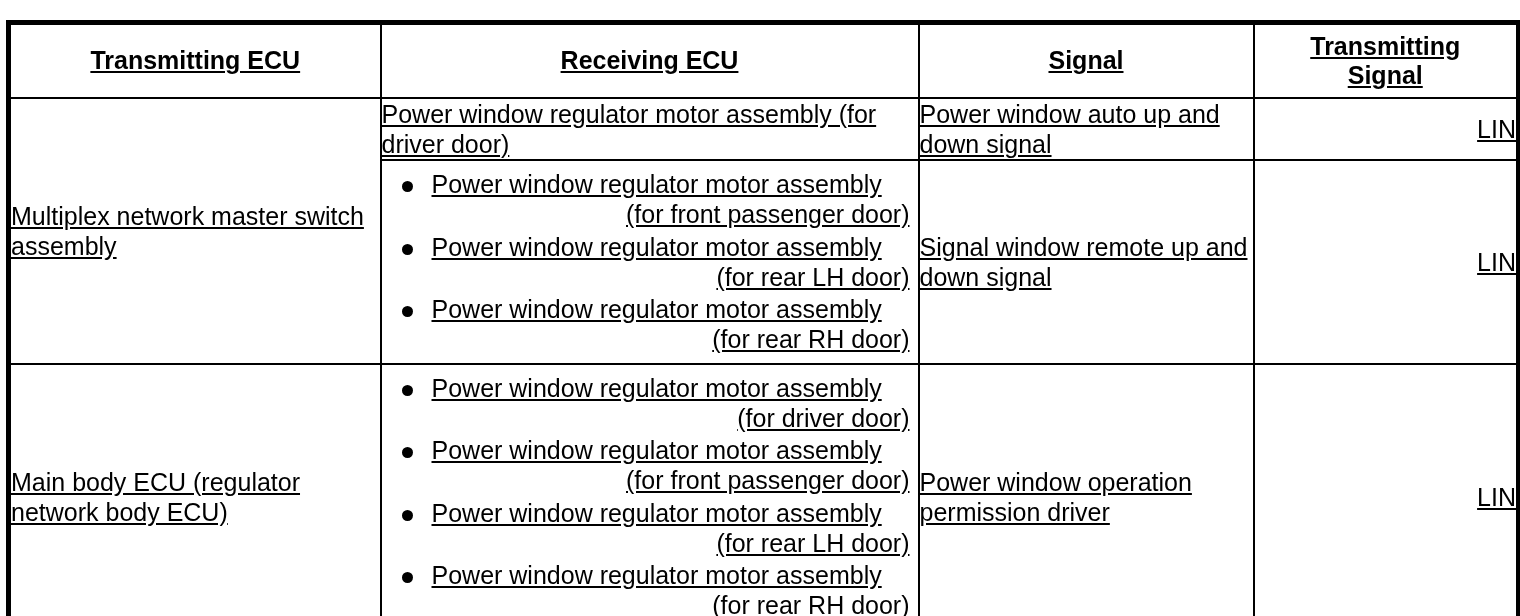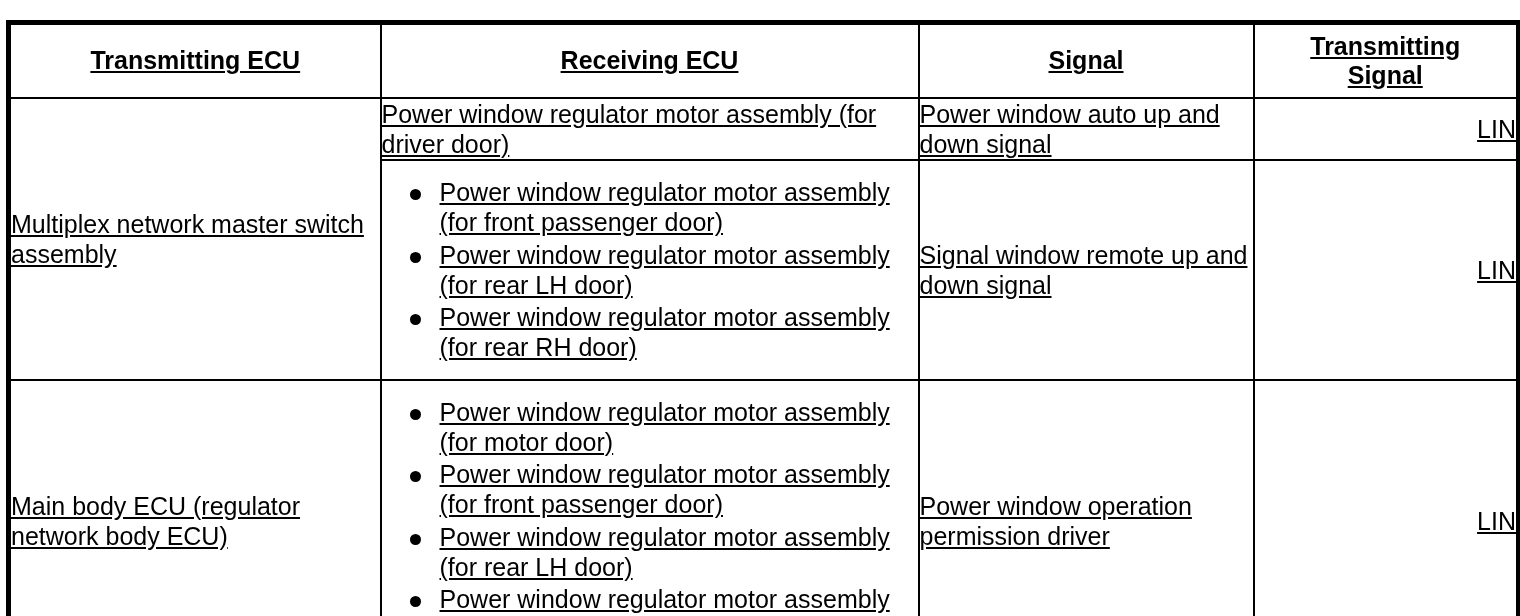--- a/index.html
+++ b/index.html
@@ -85,21 +85,21 @@
     border-bottom: none;
   }
 
   p.plain-line {
     margin: 0;
   }
 
   ul.bullets {
     list-style: none;
     margin: 0;
-    padding: 16px;
+    padding: 8px;
   }
   ul.bullets > li {
     position: relative;
     padding-left: 42px;
     margin: 0 0 0 0;
     line-height: 1.21;
   }
   ul.bullets > li + li {
     margin-top: 2px;
   }
@@ -107,21 +107,21 @@
     position: absolute;
     left: 12px;
     top: 12px;
     width: 11px;
     height: 11px;
     background: #000000;
     border-radius: 50%;
     display: block;
   }
   span.li-text { display: block; }
-  span.li-sub  { display: block; }
+  span.li-sub  { display: block; text-align: right; }
 </style>
 </head>
 <body>
 
 <div id="page">
   <table class="ecu-table">
     <colgroup>
       <col class="c-tx">
       <col class="c-rx">
       <col class="c-sig">
@@ -173,21 +173,21 @@
         <td class="cell-com">LIN</td>
       </tr>
 
       <tr>
         <td class="cell-tx">Main body ECU (regulator network body ECU)</td>
         <td class="cell-rx">
           <ul class="bullets">
             <li>
               <span class="bullet-dot"></span>
               <span class="li-text">Power window regulator motor assembly</span>
-              <span class="li-sub">(for motor door)</span>
+              <span class="li-sub">(for driver door)</span>
             </li>
             <li>
               <span class="bullet-dot"></span>
               <span class="li-text">Power window regulator motor assembly</span>
               <span class="li-sub">(for front passenger door)</span>
             </li>
             <li>
               <span class="bullet-dot"></span>
               <span class="li-text">Power window regulator motor assembly</span>
               <span class="li-sub">(for rear LH door)</span>

